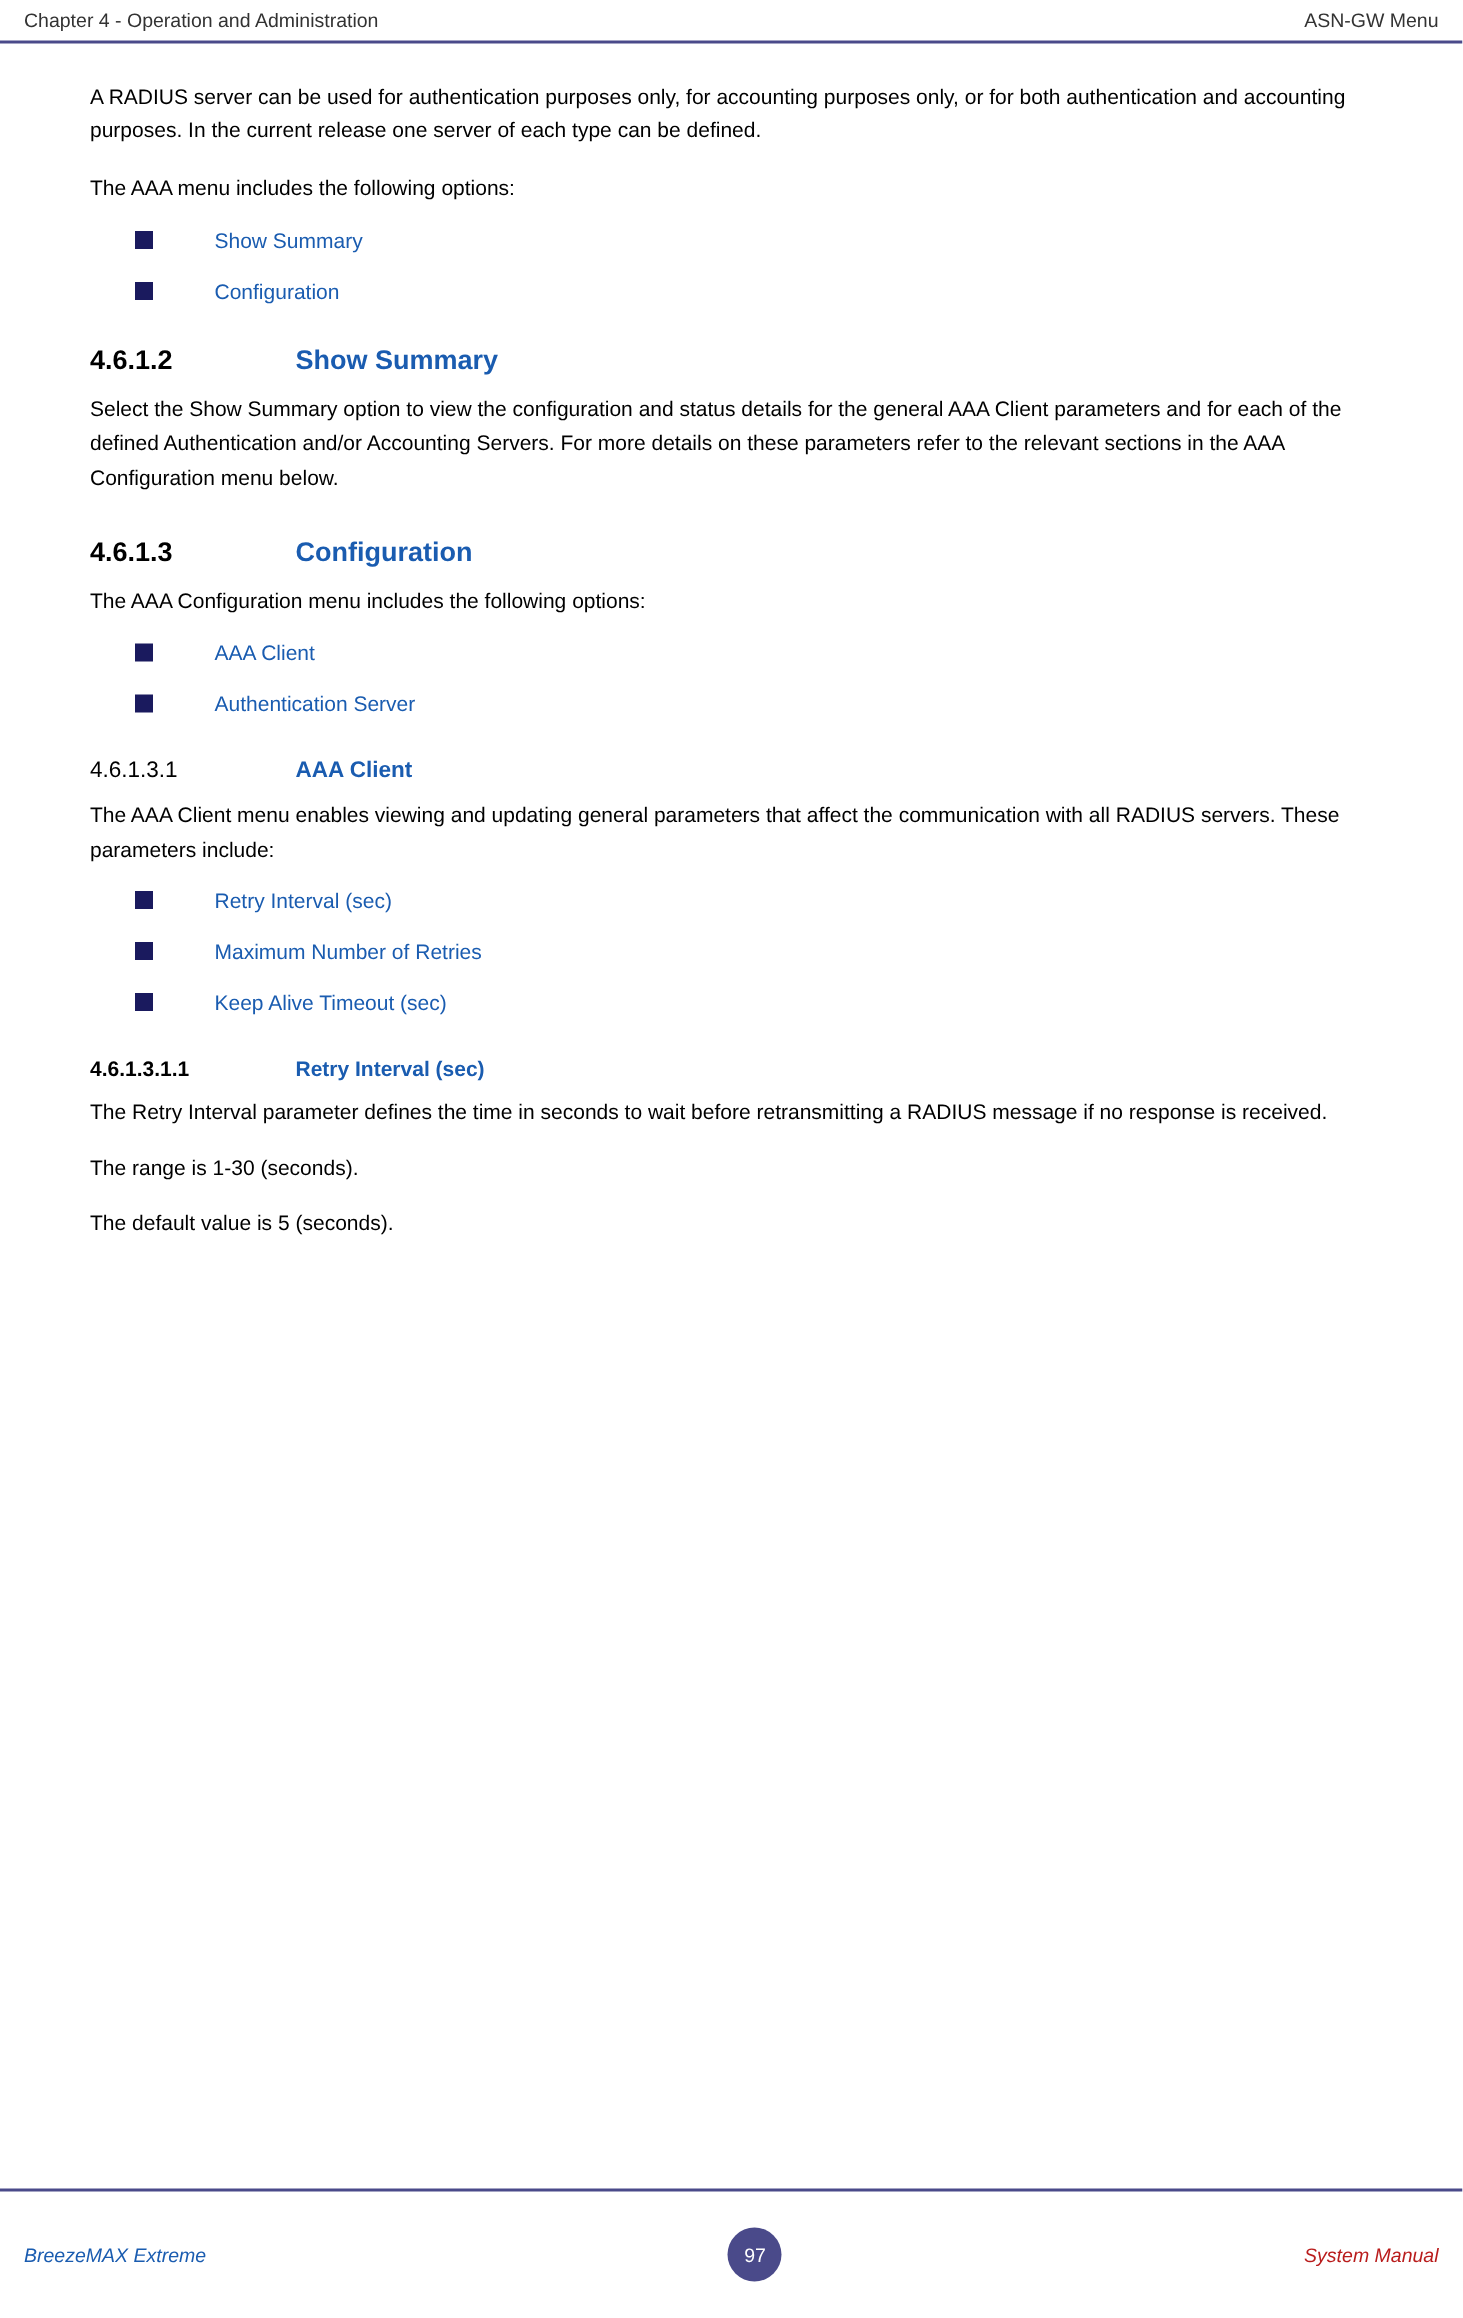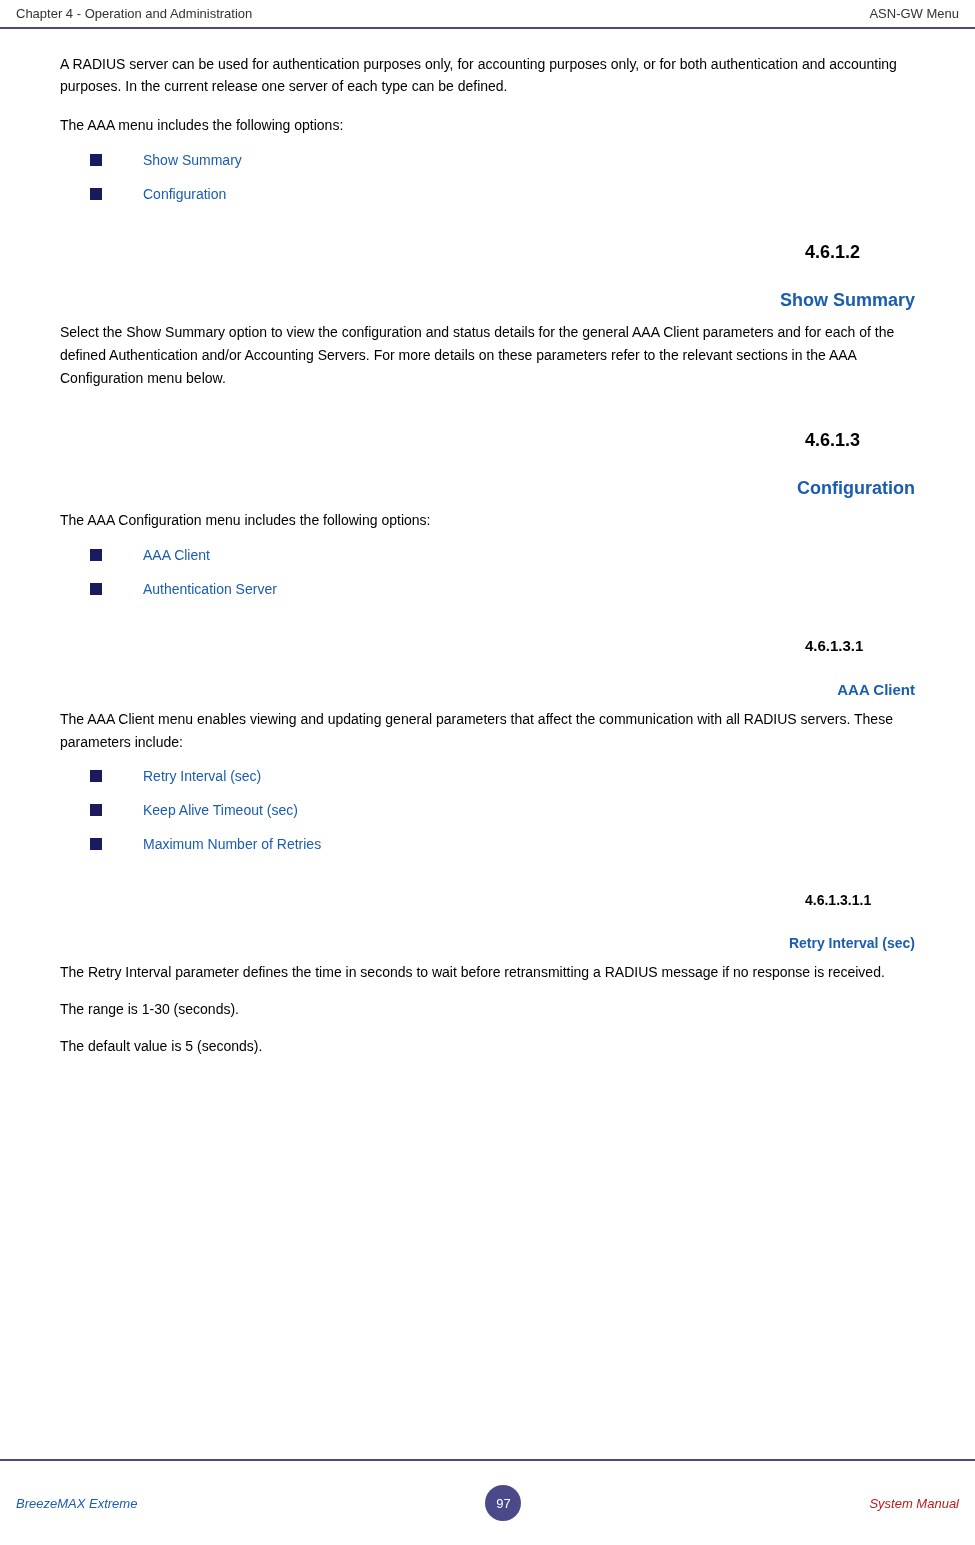--- a/index.html
+++ b/index.html
@@ -55,40 +55,39 @@
       margin-right: 14px;
       flex-shrink: 0;
     }
     .bullet-link {
       color: #1a5cb0;
       text-decoration: none;
       font-size: 14px;
     }
     .section-heading-row {
       display: flex;
-      align-items: flex-end;
-      margin-top: 40px;
+      align-items: flex-start;
+      margin-top: 28px;
       margin-bottom: 10px;
-      flex-direction: column;
     }
     .section-number {
       font-size: 18px;
       font-weight: bold;
       color: #000;
       min-width: 110px;
       flex-shrink: 0;
     }
     .section-title {
       font-size: 18px;
       font-weight: bold;
       color: #1a5cb0;
     }
     .section-number-small {
       font-size: 15px;
-      font-weight: bold;
+      font-weight: normal;
       color: #000;
       min-width: 110px;
       flex-shrink: 0;
     }
     .section-title-small {
       font-size: 15px;
       font-weight: bold;
       color: #1a5cb0;
     }
     .section-number-xsmall {
@@ -198,25 +197,25 @@
   </div>
   <p class="body-text">The AAA Client menu enables viewing and updating general parameters that affect the communication with all RADIUS servers. These parameters include:</p>
 
   <ul class="bullet-list">
     <li>
       <span class="bullet-square"></span>
       <a class="bullet-link" href="#">Retry Interval (sec)</a>
     </li>
     <li>
       <span class="bullet-square"></span>
+      <a class="bullet-link" href="#">Maximum Number of Retries</a>
+    </li>
+    <li>
+      <span class="bullet-square"></span>
       <a class="bullet-link" href="#">Keep Alive Timeout (sec)</a>
-    </li>
-    <li>
-      <span class="bullet-square"></span>
-      <a class="bullet-link" href="#">Maximum Number of Retries</a>
     </li>
   </ul>
 
   <div class="section-heading-row">
     <span class="section-number-xsmall">4.6.1.3.1.1</span>
     <span class="section-title-xsmall">Retry Interval (sec)</span>
   </div>
   <p class="body-text">The Retry Interval parameter defines the time in seconds to wait before retransmitting a RADIUS message if no response is received.</p>
   <p class="body-text">The range is 1-30 (seconds).</p>
   <p class="body-text">The default value is 5 (seconds).</p>

